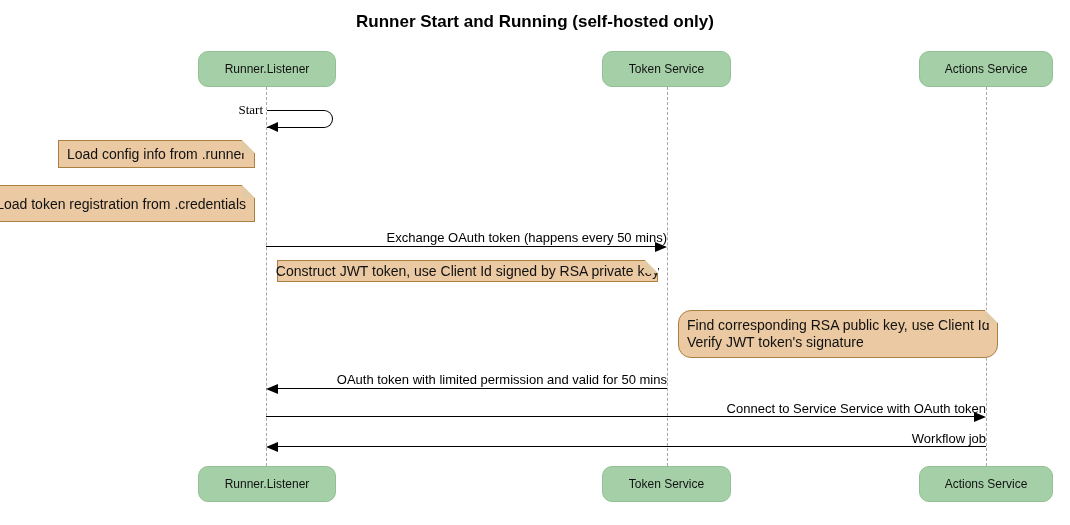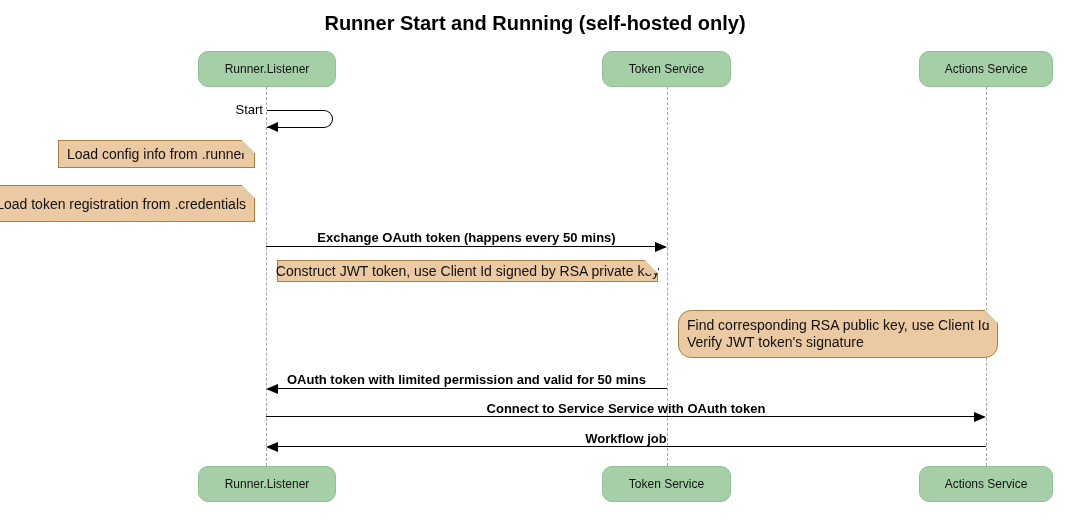--- a/index.html
+++ b/index.html
@@ -2,38 +2,38 @@
 <html><head>
 <meta charset="utf-8">
 <style>
   html,body{margin:0;padding:0;background:#fff;}
   #canvas{
     position:relative;width:1070px;height:525px;background:#ffffff;
     font-family:"Liberation Sans",sans-serif;color:#000;overflow:hidden;
   }
   .title{
     position:absolute;top:12px;left:0;width:1070px;text-align:center;
-    font-size:20px;font-weight:bold;
+    font-size:17px;font-weight:bold;
   }
   .actor{
     position:absolute;height:36px;box-sizing:border-box;
     background:#A5D0A7;border:1px solid #90C093;border-radius:10px;
     display:flex;align-items:center;justify-content:center;
     font-size:12px;color:#111;
   }
   .lifeline{
     position:absolute;top:87px;height:379px;width:0;
     border-left:1px dashed #A6A6A6;
   }
   .msg-label{
     position:absolute;font-size:13px;color:#000;line-height:14px;
     white-space:nowrap;
   }
-  .center{text-align:center;font-weight:bold;}
-  .right{text-align:right;}
+  .center{text-align:right;}
+  .right{text-align:right;font-family:Liberation Serif, serif;}
   .line{position:absolute;height:0;border-top:1.5px solid #000;}
   .head-right{
     position:absolute;width:0;height:0;
     border-top:5px solid transparent;border-bottom:5px solid transparent;
     border-left:12px solid #000;
   }
   .head-left{
     position:absolute;width:0;height:0;
     border-top:5px solid transparent;border-bottom:5px solid transparent;
     border-right:12px solid #000;

